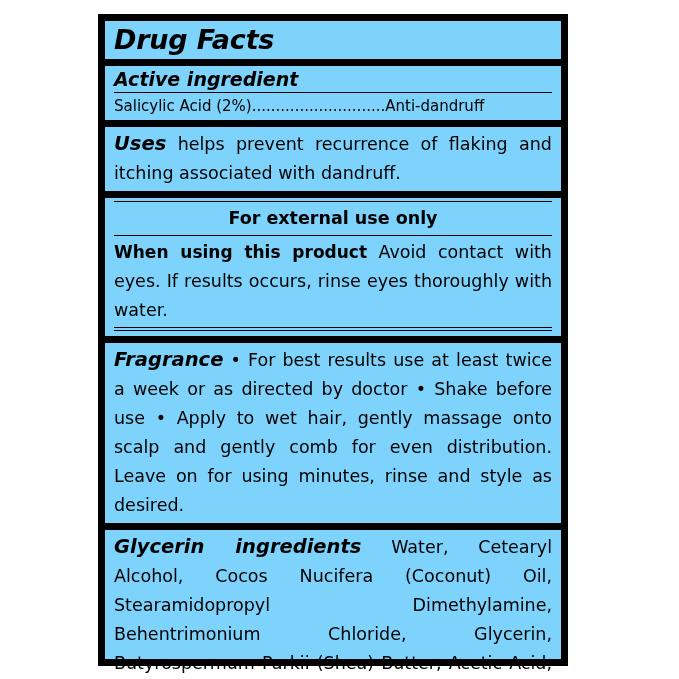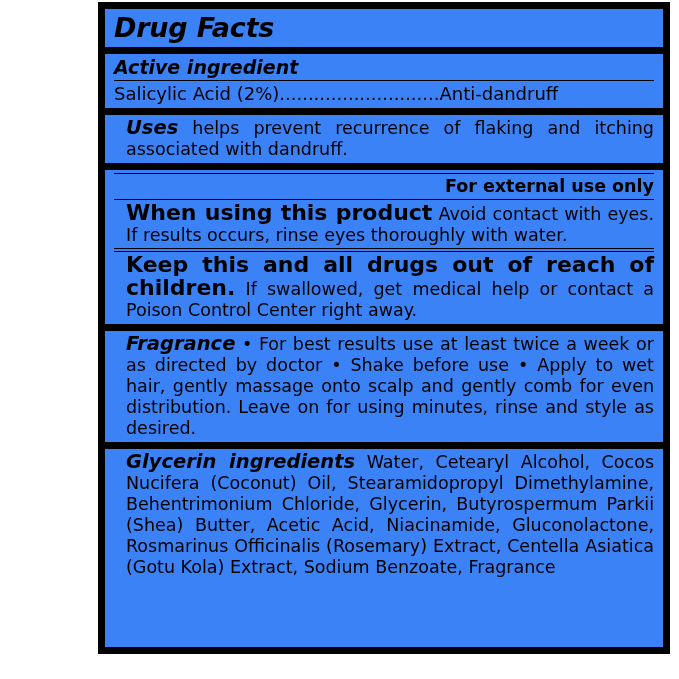--- a/index.html
+++ b/index.html
@@ -20,25 +20,25 @@
     width: 679px;
     height: 679px;
     background: #ffffff;
     box-sizing: border-box;
   }
 
   
   .panel {
     position: absolute;
     left: 98px;
-    top: 2px;
-    width: 572px;
+    top: 14px;
+    width: 470px;
     height: 652px;
     border: 7px solid #000000;
-    background: #3b82f6;
+    background: #7dd3fc;
     box-sizing: border-box;
   }
 
   .panel-inner {
     padding: 0;
     box-sizing: border-box;
   }
 
   
   .bar {
@@ -82,45 +82,44 @@
     font-family: "DejaVu Sans", sans-serif;
     font-style: italic;
     font-weight: bold;
     font-size: 19px;
     line-height: 23px;
   }
 
   .body {
     font-family: "DejaVu Sans", sans-serif;
     font-size: 17.5px;
-    line-height: 21px;
+    line-height: 29px;
     text-align: justify;
     text-justify: inter-word;
-    margin-left: 12px;
   }
   .body.nojust {
-    text-align: right;
+    text-align: center;
   }
 
   .inline-head {
     font-family: "DejaVu Sans", sans-serif;
     font-weight: bold;
-    font-size: 22px;
+    font-size: 17px;
   }
 
   .inline-head-ital {
     font-family: "DejaVu Sans", sans-serif;
     font-weight: bold;
     font-style: italic;
     font-size: 19.5px;
   }
 
   .purpose-line {
     font-family: "DejaVu Sans", sans-serif;
-    font-size: 18px;
+    font-size: 15px;
     line-height: 22px;
     white-space: nowrap;
   }
 </style>
 </head>
 <body>
 
 <div class="page">
   <div class="panel">
     <div class="panel-inner">
@@ -153,24 +152,20 @@
         <div class="hr-thin"></div>
 
         <div class="body">
           <span class="inline-head">When using this product</span>
           <span>Avoid contact with eyes. If results occurs, rinse eyes thoroughly with water.</span>
         </div>
         <div class="hr-thin"></div>
 
         <div class="hr-thin"></div>
 
-        <div class="body">
-          <span class="inline-head">Keep this and all drugs out of reach of children.</span>
-          <span>If swallowed, get medical help or contact a Poison Control Center right away.</span>
-        </div>
       </div>
       <div class="bar"></div>
 
       <div class="sec">
         <div class="body">
           <span class="inline-head-ital">Fragrance</span>
           <span>• For best results use at least twice a week or as directed by doctor • Shake before use • Apply to wet hair, gently massage onto scalp and gently comb for even distribution. Leave on for using minutes, rinse and style as desired.</span>
         </div>
       </div>
       <div class="bar"></div>

